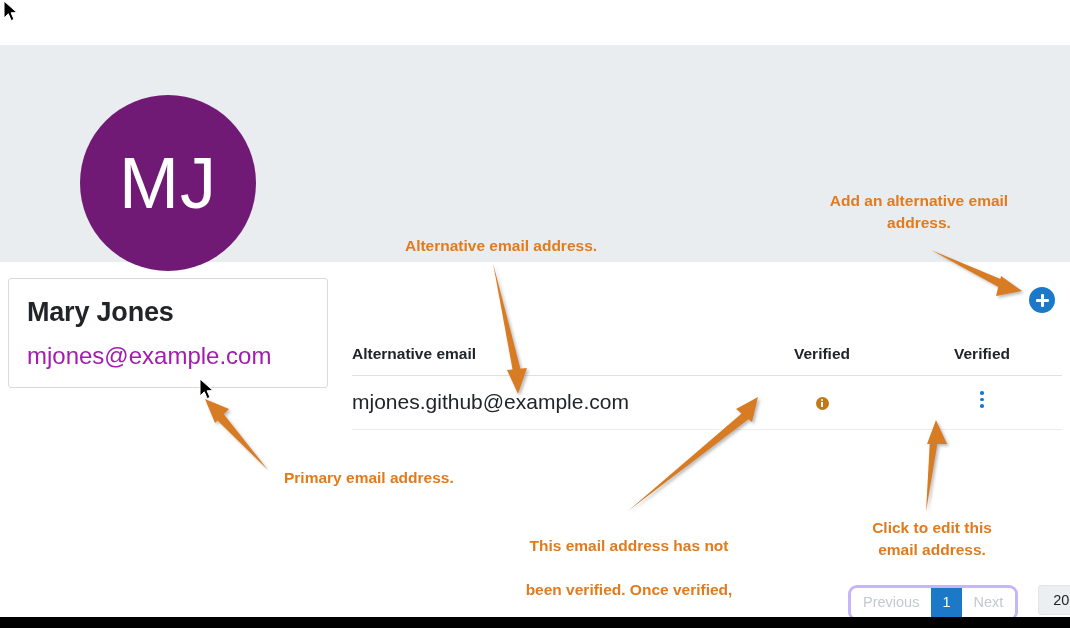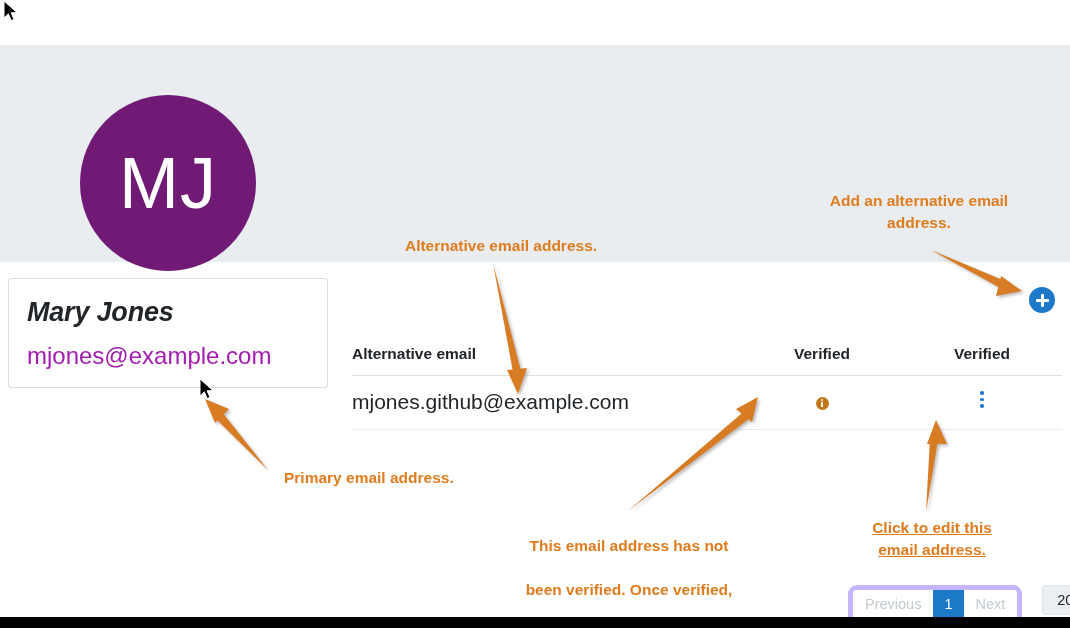--- a/index.html
+++ b/index.html
@@ -104,21 +104,20 @@
     border-radius: 3px;
     box-sizing: border-box;
     padding: 16px 18px 0 18px;
   }
   .profile-name {
     font-size: 27px;
     font-weight: bold;
     color: #212529;
     line-height: 34px;
     letter-spacing: -0.2px;
-    font-style: italic;
   }
   .profile-email {
     margin-top: 16px;
     font-size: 24px;
     color: #a21caf;
     line-height: 22px;
   }
 
   
   .add-btn {
@@ -231,21 +230,21 @@
   
   .pagination-wrap {
     position: absolute;
     left: 848px;
     top: 585px;
     display: flex;
     align-items: stretch;
   }
   .pager {
     display: flex;
-    border: 5px solid #c4b5fd;
+    border: 3px solid #c4b5fd;
     border-radius: 9px;
     overflow: hidden;
     background: #ffffff;
     height: 30px;
   }
   .pager .pg {
     font-size: 14.5px;
     line-height: 28px;
     padding: 0 12px;
     color: #c3c9ce;
@@ -312,21 +311,20 @@
   }
   .anno-verified {
     left: 504px;
     top: 513px;
     width: 250px;
   }
   .anno-edit {
     left: 836px;
     top: 517px;
     width: 192px;
-    text-decoration: underline;
   }
   .check-badge {
     display: inline-block;
     width: 15px;
     height: 15px;
     border-radius: 50%;
     background: #3a9e89;
     position: relative;
     vertical-align: -2px;
     margin-left: 6px;

